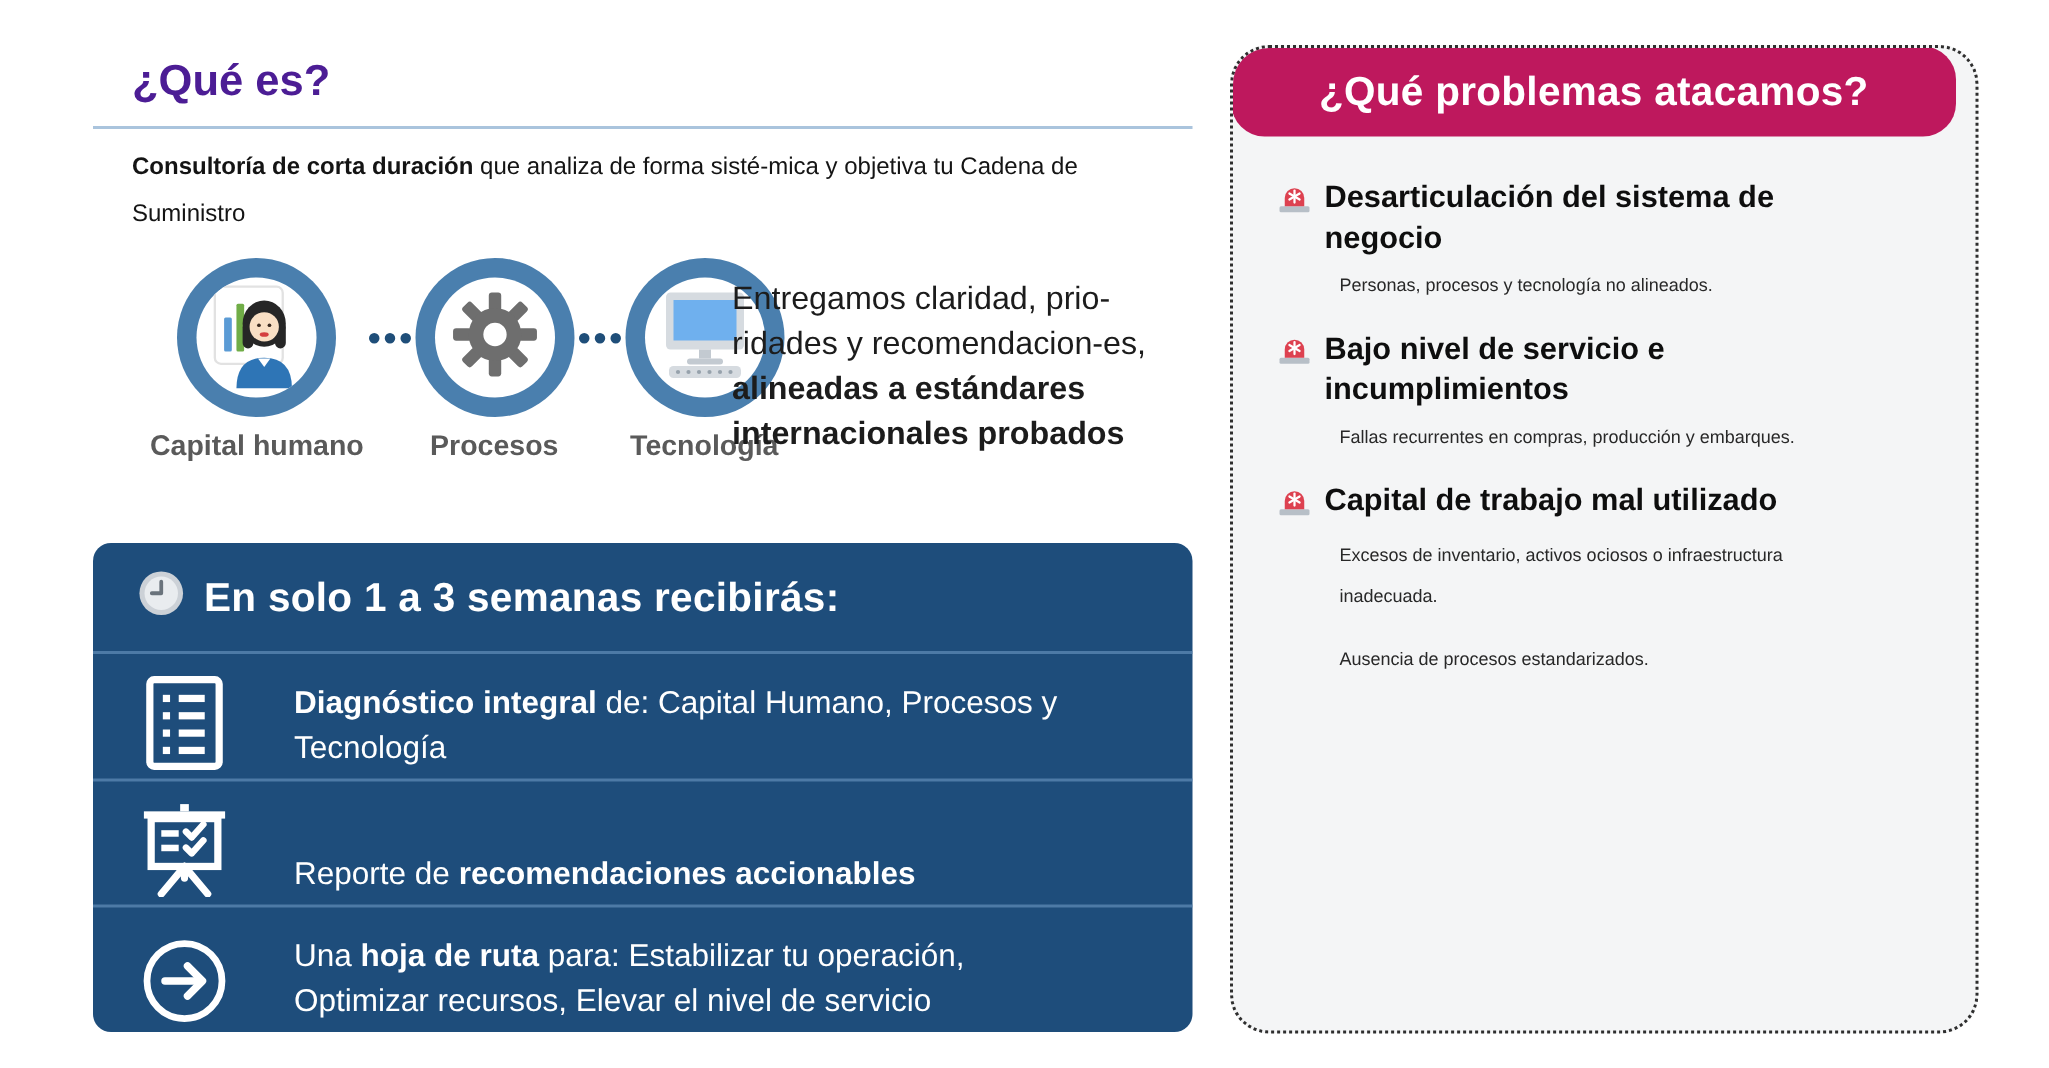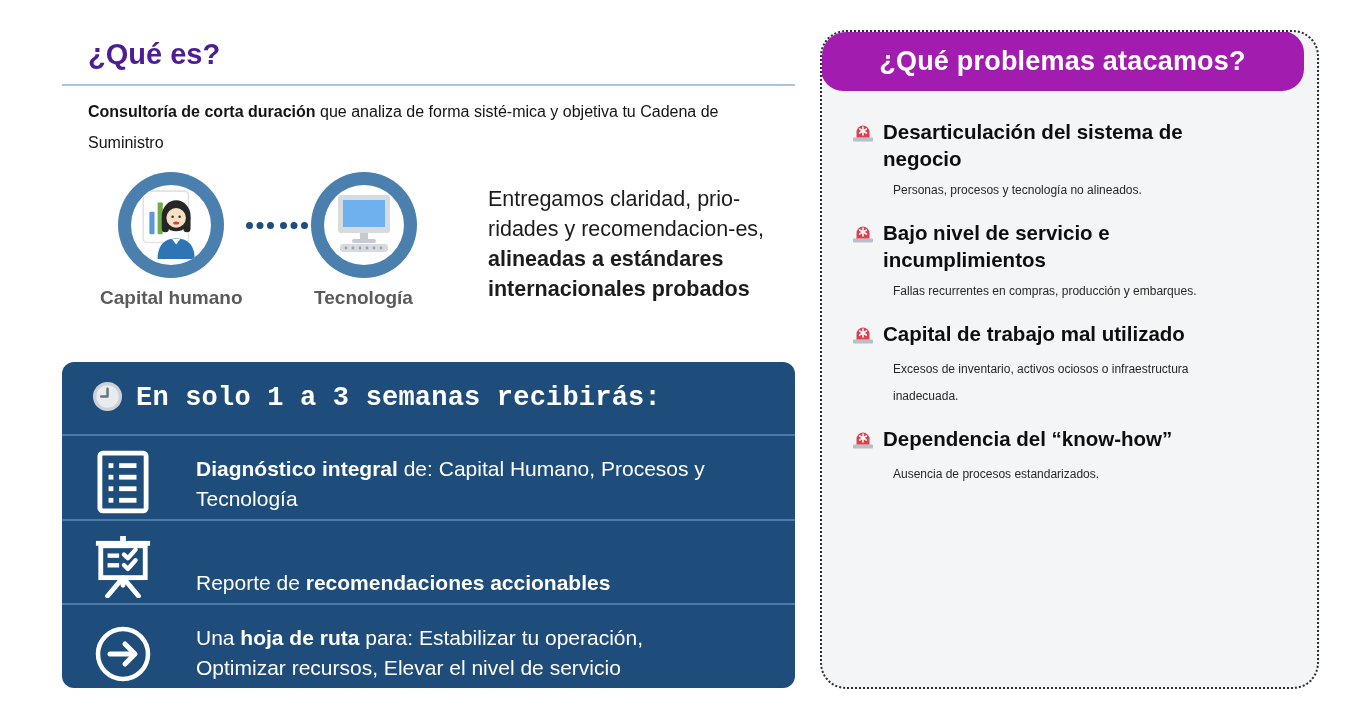--- a/index.html
+++ b/index.html
@@ -51,37 +51,37 @@
   
   .timeline-box {
     position:absolute; left:62px; top:362px; width:733px; height:326px;
     background:#1e4d7b; border-radius:12px; color:#fff; overflow:hidden;
     display:flex; flex-direction:column;
   }
   .tb-header {
     display:flex; align-items:center; gap:13px;
     padding:0 0 0 30px; height:72px;
   }
-  .tb-title { font-size:27px; font-weight:bold; letter-spacing:.2px;font-family:Liberation Mono, monospace; }
+  .tb-title { font-size:27px; font-weight:bold; letter-spacing:.2px; }
   .tb-row {
     display:flex; align-items:flex-end;
     border-top:2px solid #4d7aa6;
     padding:5px 30px; flex:1;
   }
   .tb-icon { width:62px; min-width:62px; display:flex; justify-content:center; }
   .tb-text { margin-left:42px; font-size:21px; line-height:30px; max-width:525px; }
   
   .problems-card {
     position:absolute; left:820px; top:30px; width:499px; height:659px;
     background:#f4f5f6; border:2px dotted #2e2e2e; border-radius:26px;
     overflow:hidden;
   }
   .pc-header {
     margin:-1px 14px 0 -1px; height:60px; width:483px;
-    background:#a21caf; border-radius:22px;
+    background:#be185d; border-radius:22px;
     display:flex; align-items:center; justify-content:center;
   }
   .pc-title { color:#fff; font-size:27px; font-weight:bold; letter-spacing:.2px; }
   .problems { padding:27px 26px 0 30px; }
   .problem { margin-bottom:15px; }
   .p-title-row {
     display:flex; gap:9px; align-items:flex-start;
     font-size:20.5px; font-weight:bold; color:#0e0e0e; line-height:27px;
     max-width:372px;
   }
@@ -120,20 +120,45 @@
             <path d="M34 50.5 l4 5.5 l4 -5.5 z" fill="#ffffff"></path>
           </svg>
         </span>
       </div>
     </div>
     <div class="pillar-label">Capital humano</div>
   </div>
 
   <div class="connector"></div>
 
+  <div class="pillar">
+    <div class="circle">
+      <div class="circle-inner">
+        <span>
+          <svg width="58" height="58" viewBox="0 0 56 56">
+            <g fill="#6e6e6e">
+              <g>
+                <rect x="24" y="1" width="8" height="12" rx="2"></rect>
+                <rect x="24" y="43" width="8" height="12" rx="2"></rect>
+                <rect x="1" y="24" width="12" height="8" rx="2"></rect>
+                <rect x="43" y="24" width="12" height="8" rx="2"></rect>
+                <rect x="24" y="1" width="8" height="12" rx="2" transform="rotate(45 28 28)"></rect>
+                <rect x="24" y="43" width="8" height="12" rx="2" transform="rotate(45 28 28)"></rect>
+                <rect x="1" y="24" width="12" height="8" rx="2" transform="rotate(45 28 28)"></rect>
+                <rect x="43" y="24" width="12" height="8" rx="2" transform="rotate(45 28 28)"></rect>
+              </g>
+              <circle cx="28" cy="28" r="17"></circle>
+            </g>
+            <circle cx="28" cy="28" r="7.5" fill="#ffffff"></circle>
+          </svg>
+        </span>
+      </div>
+    </div>
+    <div class="pillar-label">Procesos</div>
+  </div>
 
   <div class="connector"></div>
 
   <div class="pillar">
     <div class="circle">
       <div class="circle-inner">
         <span>
           <svg width="62" height="60" viewBox="0 0 62 58">
             <rect x="5" y="1" width="52" height="38" rx="3" fill="#d6dbe0"></rect>
             <rect x="10" y="6" width="42" height="27" fill="#6fb0ee"></rect>
@@ -273,31 +298,17 @@
               <line x1="14.4" y1="8" x2="7.6" y2="12"></line>
             </g>
           </svg>
         </span>
         <span>Capital de trabajo mal utilizado</span>
       </div>
       <p class="p-desc">Excesos de inventario, activos ociosos o infraestructura inadecuada.</p>
     </div>
 
     <div class="problem">
-      <div class="p-title-row">
-        <span class="siren-icon">
-          <svg width="22" height="22" viewBox="0 0 22 22">
-            <rect x="1" y="16.5" width="20" height="4" rx="1" fill="#b7bfc7"></rect>
-            <path d="M4.5 16.5 V11 a6.5 6.5 0 0 1 13 0 v5.5 z" fill="#dd4150"></path>
-            <g stroke="#ffffff" stroke-width="1.5" stroke-linecap="round">
-              <line x1="11" y1="6" x2="11" y2="14"></line>
-              <line x1="7.6" y1="8" x2="14.4" y2="12"></line>
-              <line x1="14.4" y1="8" x2="7.6" y2="12"></line>
-            </g>
-          </svg>
-        </span>
-        <span>Dependencia del “know-how”</span>
-      </div>
       <p class="p-desc">Ausencia de procesos estandarizados.</p>
     </div>
 
   </div>
 </div>
 
 </body></html>

